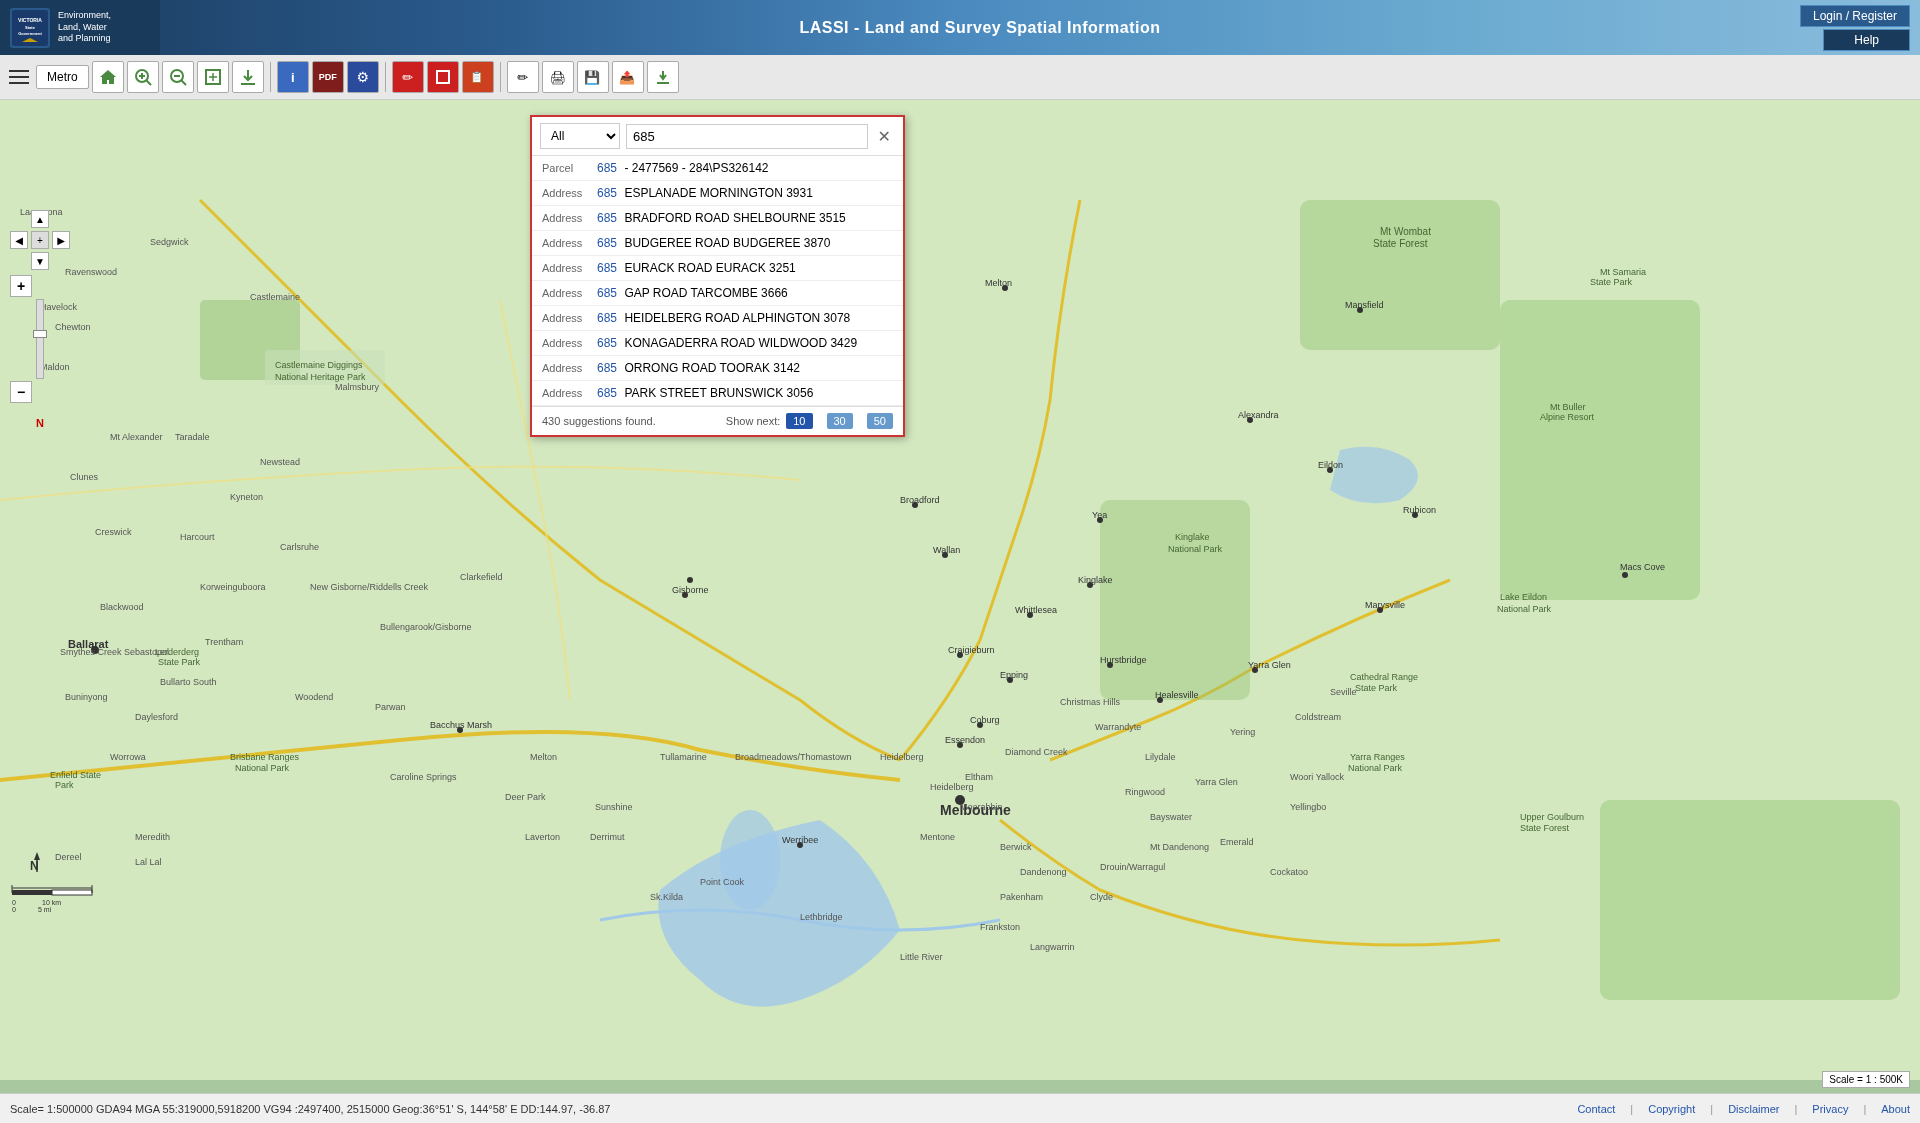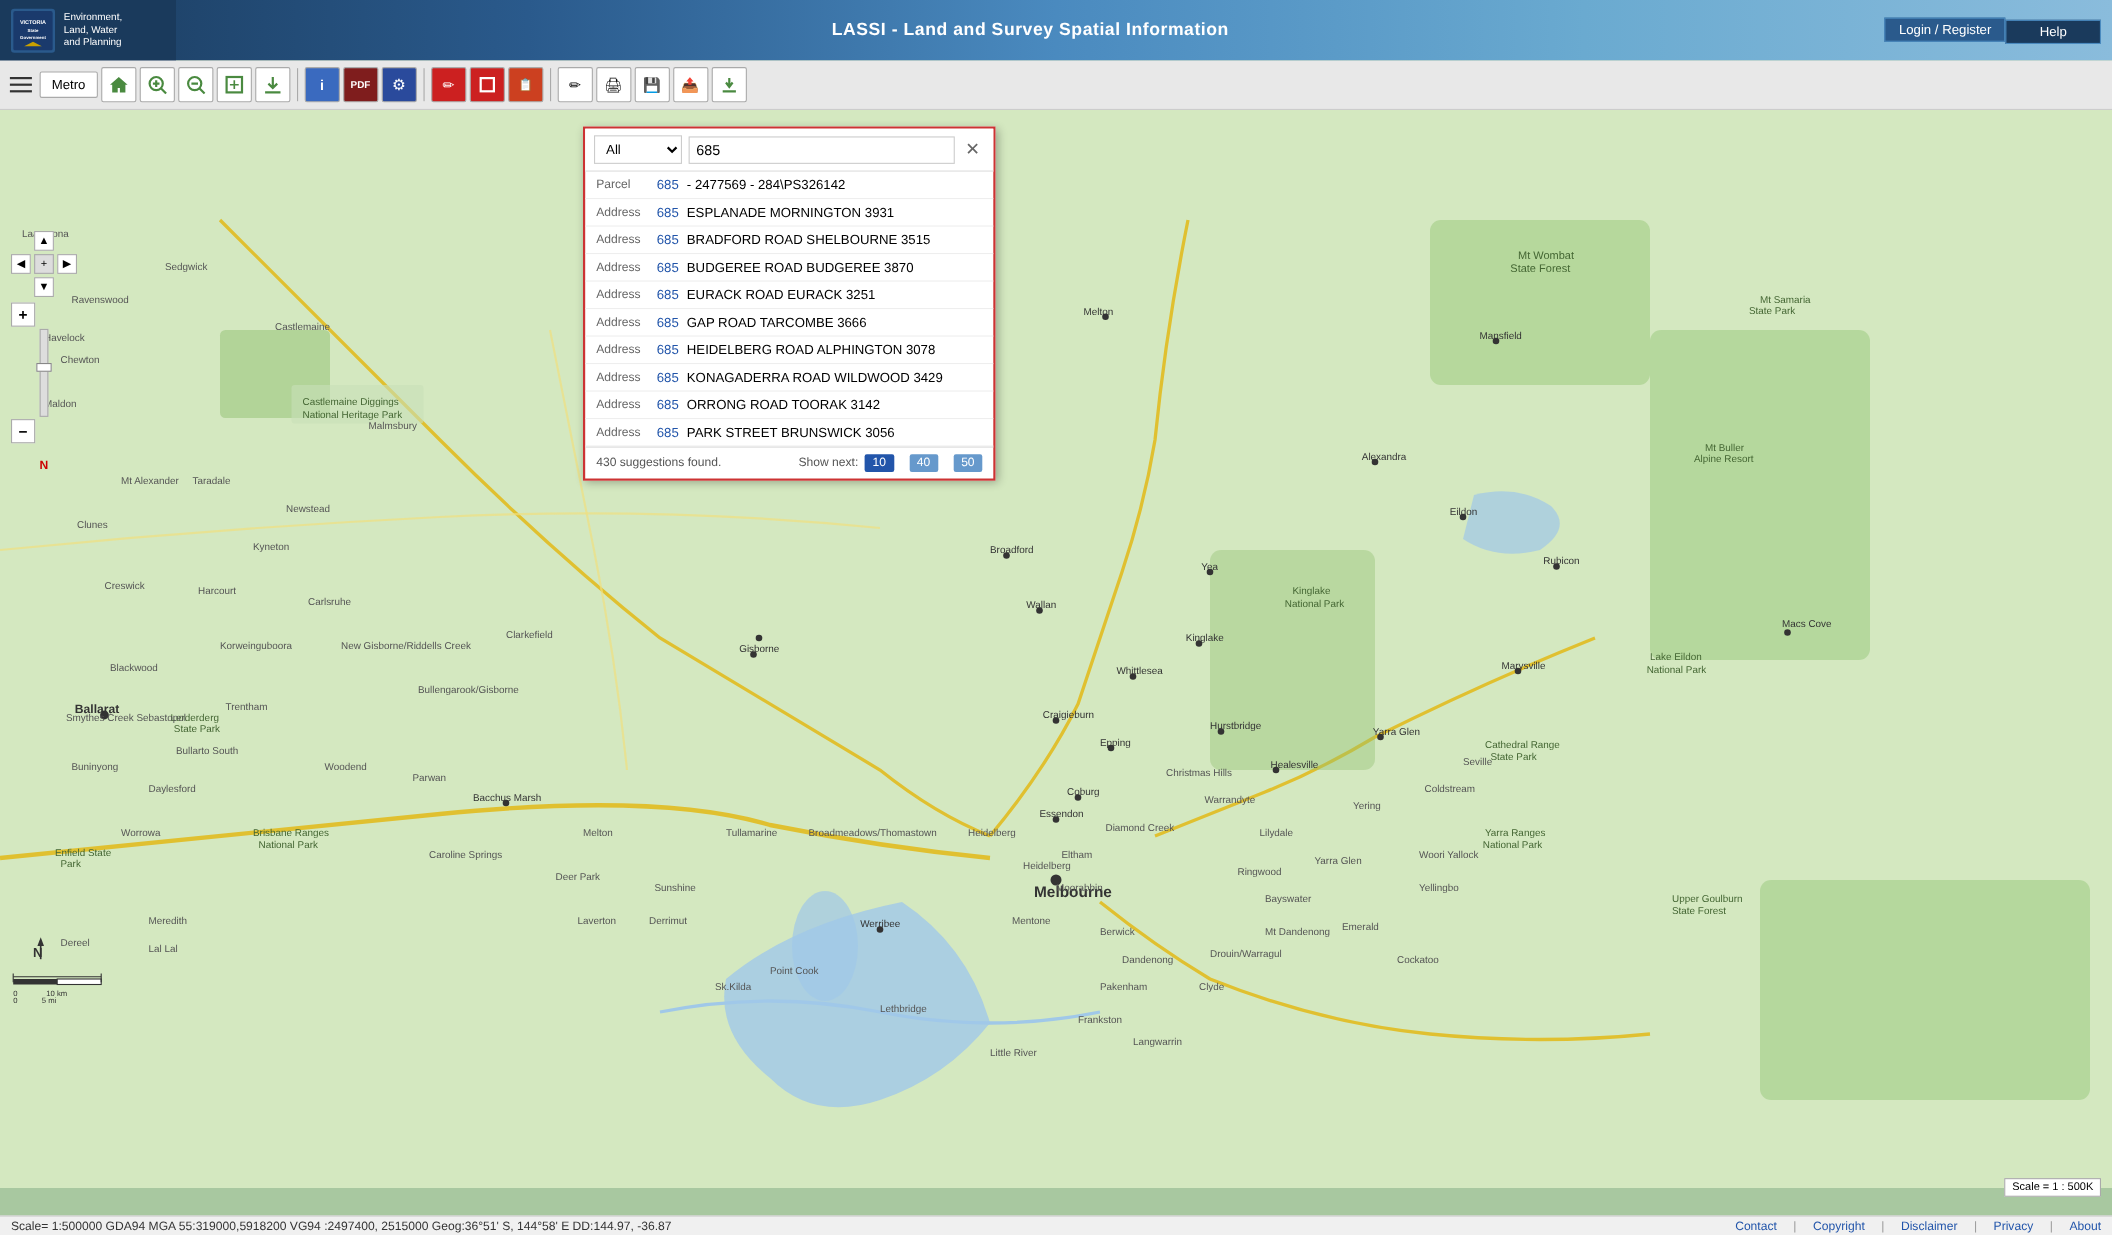--- a/index.html
+++ b/index.html
@@ -16,21 +16,21 @@
     }
     #logo-shield {
       width: 40px; height: 40px; background: #2a5a8c; border-radius: 3px;
       display: flex; align-items: center; justify-content: center; color: white; font-size: 9px; font-weight: bold; text-align: center; margin-right: 8px;
     }
     #logo-text { color: white; font-size: 9px; line-height: 1.3; }
     #app-title {
       flex: 1; text-align: center; color: white; font-size: 16px; font-weight: bold; letter-spacing: 0.5px;
     }
     #top-right {
-      display: flex; flex-direction: row; align-items: flex-end; padding-right: 10px;
+      display: flex; flex-direction: column; align-items: flex-end; padding-right: 10px;
     }
     #login-btn {
       background: #2a5a8c; color: white; border: 1px solid #4a8abf; padding: 3px 12px; font-size: 12px; cursor: pointer; margin-bottom: 2px;
     }
     #help-btn {
       background: #1a3a5c; color: white; border: 1px solid #4a8abf; padding: 3px 30px; font-size: 12px; cursor: pointer;
     }
 
     
     #toolbar {
@@ -124,21 +124,21 @@
     }
     .show-next-btns { display: flex; gap: 14px; }
     .next-btn {
       padding: 2px 7px; font-size: 11px; border: none; cursor: pointer; color: white; border-radius: 2px;
     }
     .next-btn.selected { background: #2255aa; }
     .next-btn.unselected { background: #6699cc; }
 
     
     #status-bar {
-      position: absolute; bottom: 0; left: 0; width: 1920px; height: 18px;
+      position: absolute; bottom: 0; left: 0; width: 1920px; height: 30px;
       background: #f0f0f0; border-top: 1px solid #ccc;
       display: flex; align-items: center; padding: 0 10px; font-size: 11px; color: #333;
     }
     #status-coords { flex: 1; }
     #footer-links {
       display: flex; gap: 15px; align-items: center; font-size: 11px;
     }
     #footer-links a { color: #2255aa; cursor: pointer; text-decoration: none; }
     #footer-links span { color: #999; }
 
@@ -577,21 +577,21 @@
       <span>PARK STREET BRUNSWICK 3056</span>
     </span>
   </div>
     </div>
   <div id="search-footer">
     <span>430 suggestions found.</span>
     <div style="display:flex; align-items:center; gap:6px;">
       <span>Show next:</span>
       <div class="show-next-btns">
         <button class="next-btn selected">10</button>
-        <button class="next-btn unselected">40</button>
+        <button class="next-btn unselected">30</button>
         <button class="next-btn unselected">50</button>
       </div>
     </div>
   </div>
 </div>
 
 <div id="scale-indicator">Scale = 1 : 500K</div>
 
 <div id="status-bar">
   <span id="status-coords">Scale= 1:500000  GDA94 MGA 55:319000,5918200 VG94 :2497400, 2515000 Geog:36°51' S, 144°58' E DD:144.97, -36.87</span>

